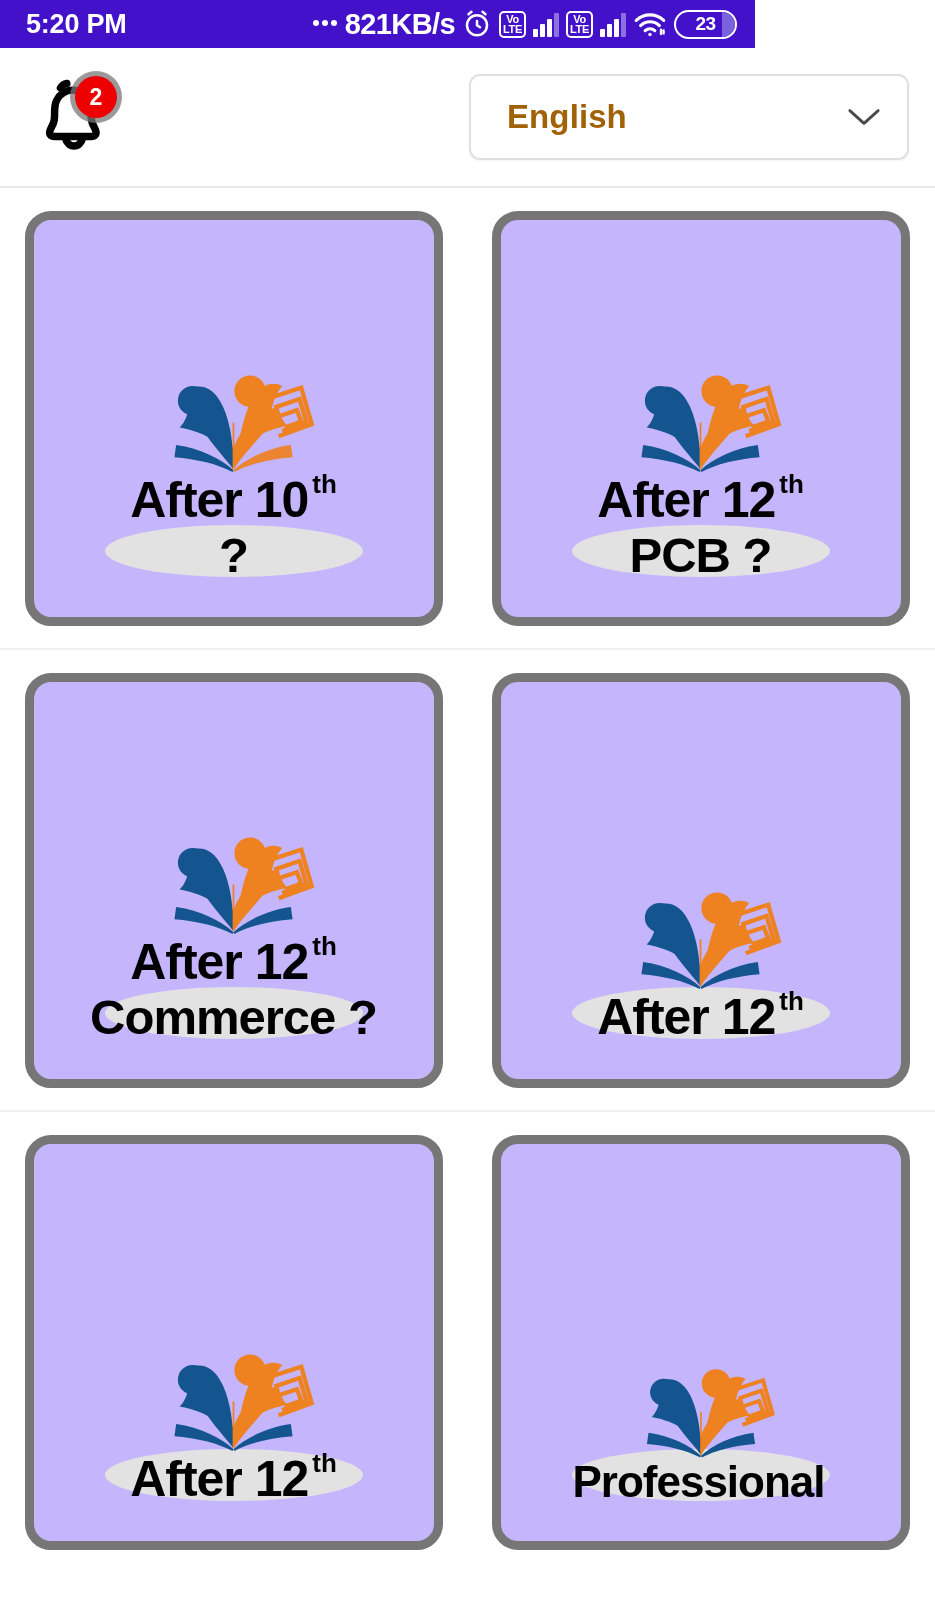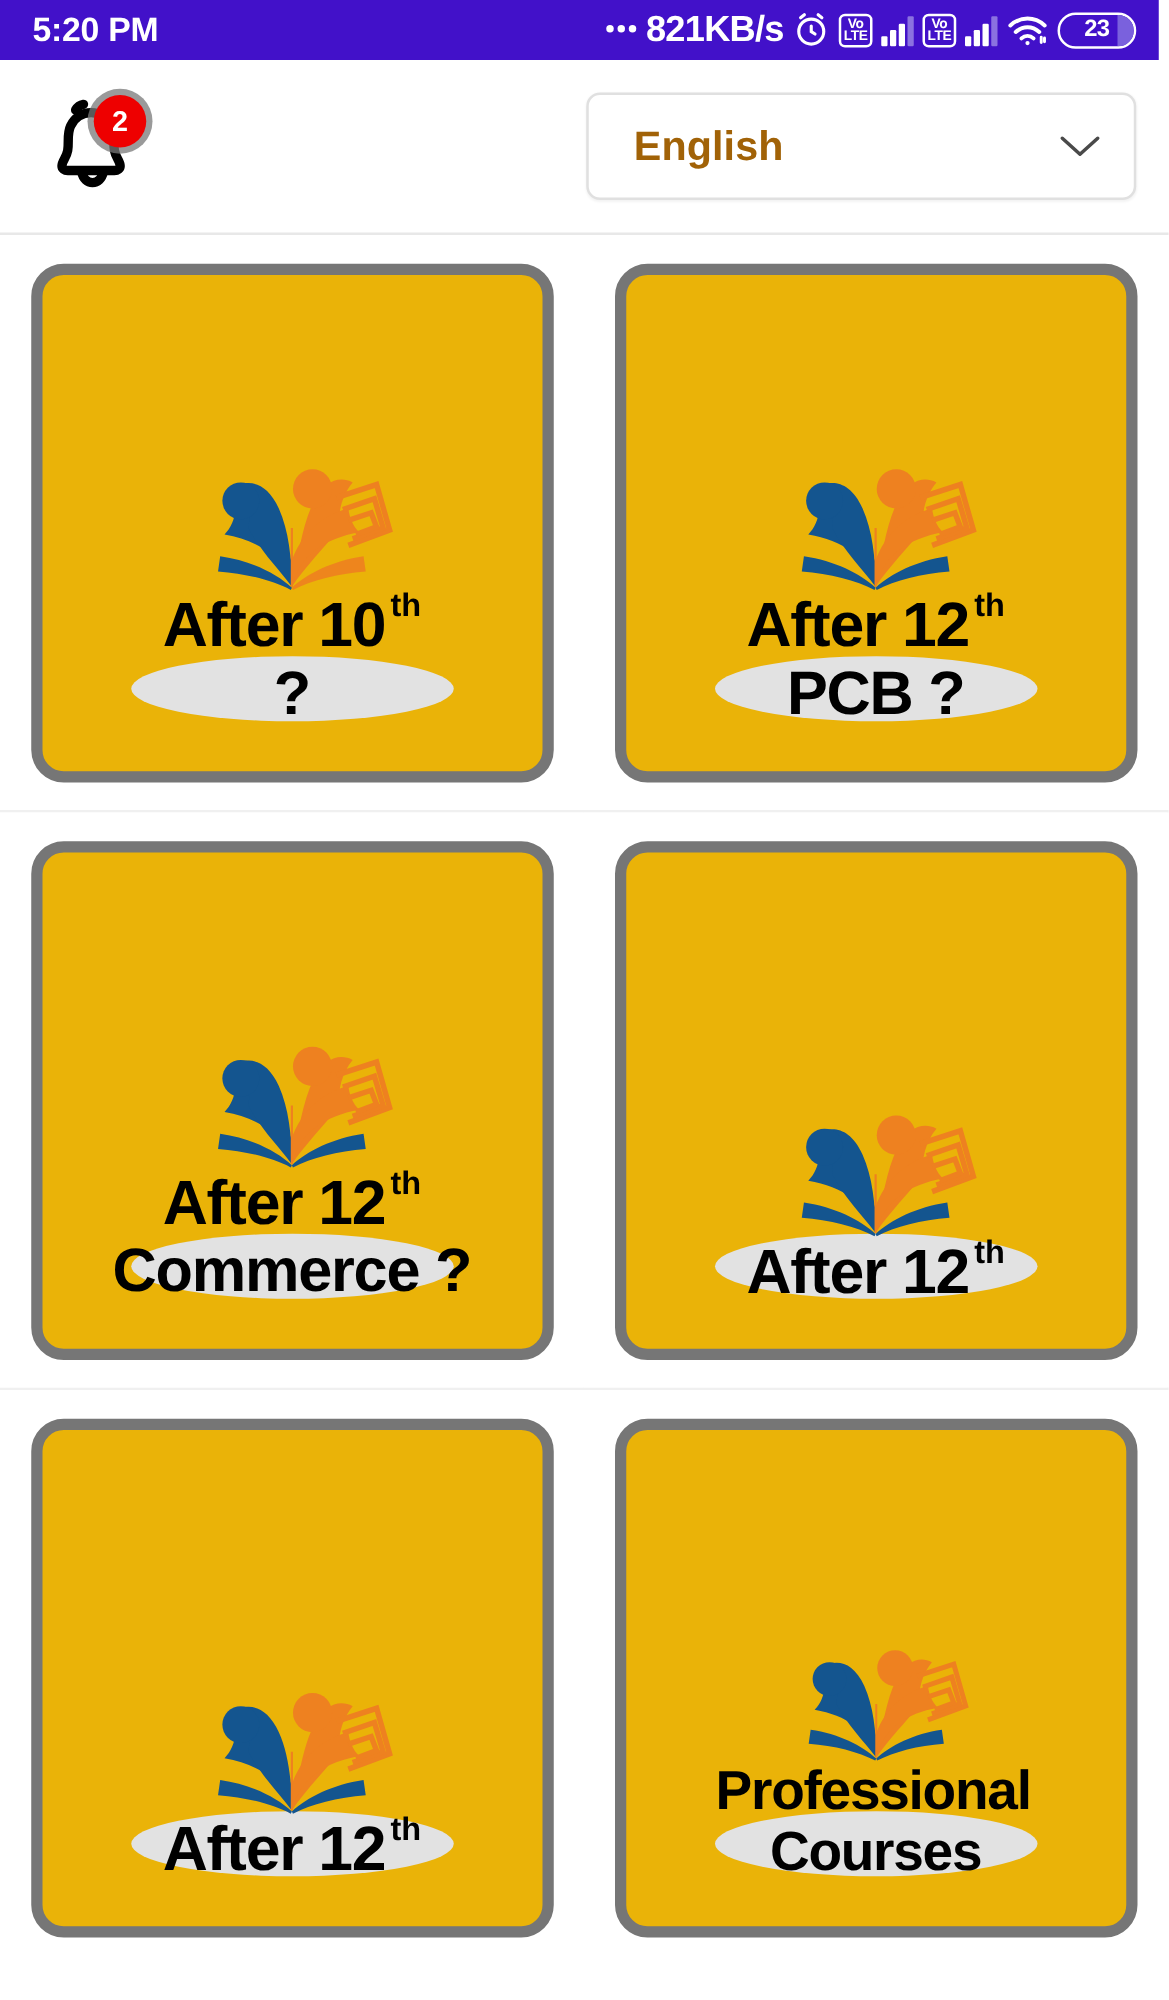--- a/index.html
+++ b/index.html
@@ -8,21 +8,21 @@
     width: 935px;
     height: 1600px;
     background: #ffffff;
     font-family: "Liberation Sans", "DejaVu Sans", sans-serif;
     overflow: hidden;
   }
 
   
   .status-bar {
     position: relative;
-    width: 927px;
+    width: 755px;
     height: 48px;
     background: #4211c9;
     display: flex;
     align-items: center;
     padding: 0 18px 0 26px;
     color: #ffffff;
   }
   .status-clock {
     font-size: 27px;
     font-weight: bold;
@@ -185,21 +185,21 @@
     justify-content: center;
     background: #ffffff;
   }
 
   .card {
     position: relative;
     width: 418px;
     height: 415px;
     border: 9px solid #767676;
     border-radius: 26px;
-    background: #eab308;
+    background: #c4b5fd;
     overflow: hidden;
   }
 
   .card-inner {
     position: absolute;
     inset: 0;
     display: flex;
     flex-direction: column;
     align-items: center;
     justify-content: flex-end;
@@ -523,20 +523,19 @@
                 <path d="M147 41 L176 31 L184 58 L156 68"></path>
                 <path d="M152 51 L173 44 L178 57 L159 64"></path>
               </g>
               <path d="M99 112 C99 96 99 76 99 58 L101 58 C101 76 101 96 101 112 Z" fill="#ee8120"></path>
               <path d="M100 113 C86 100 62 88 34 84 L32 98 C58 100 82 106 99 115 Z" fill="#14558f"></path>
               <path d="M100 113 C114 100 138 88 166 84 L168 98 C142 100 118 106 101 115 Z" fill="#14558f"></path>
             </svg>
           </span>
           <div class="label-block">
             <span class="line" style="font-size:44px"><span>Professional</span><span class="sup"></span></span>
-            <span class="line l2" style="font-size:44px">Courses</span>
           </div>
         </div>
       </div>
     </div>
   </div>
 
 </div>
 
 </body></html>

